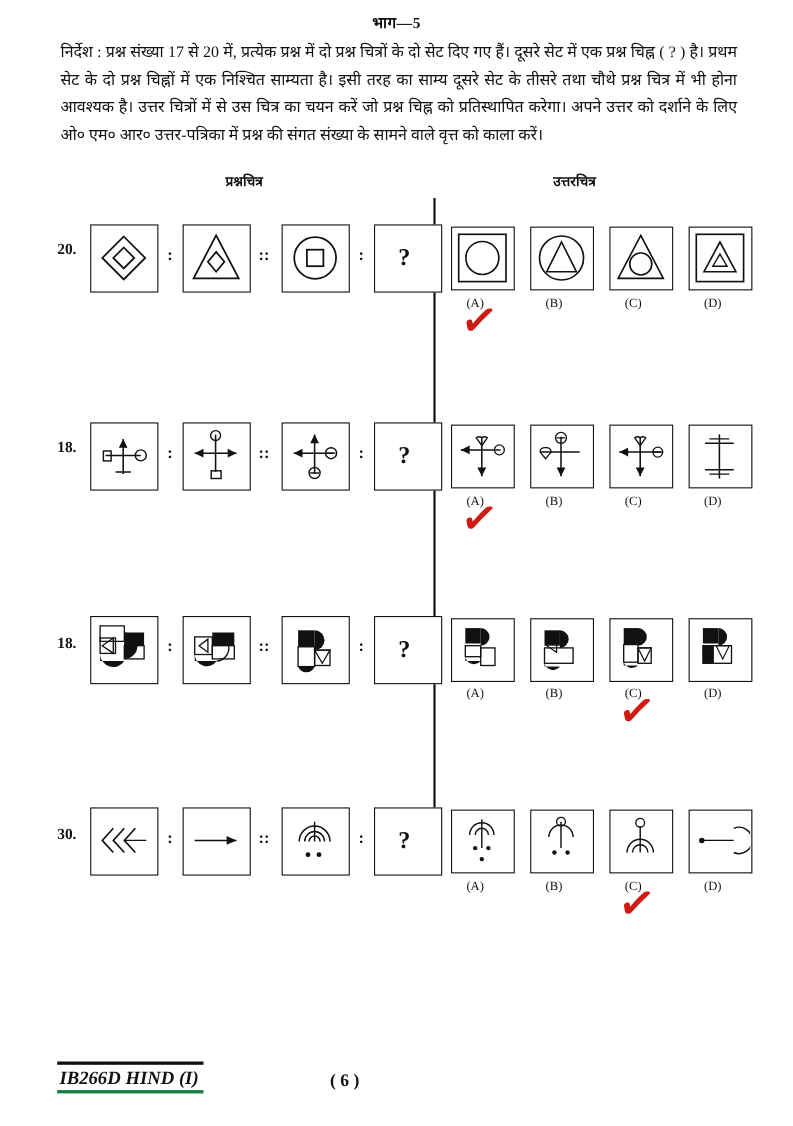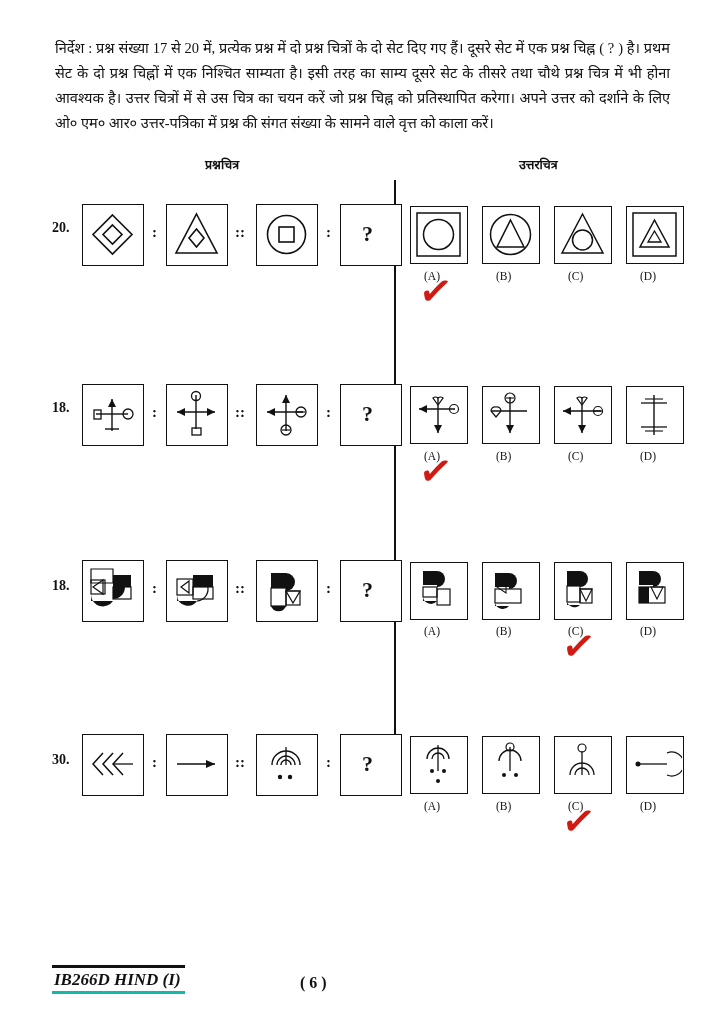--- a/index.html
+++ b/index.html
@@ -30,21 +30,21 @@
     font-size:14.5px;
     line-height:1.72;
     text-align:justify;
   }
   .col-head{
     position:absolute;
     font-size:12.5px;
     font-weight:600;
   }
   .col-head.q{left:205px;top:156px;font-family:Liberation Serif, serif;}
-  .col-head.a{left:503px;top:156px;margin-left:16px;}
+  .col-head.a{left:503px;top:156px;}
   .divider{
     position:absolute;
     left:394px;top:180px;
     width:1.5px;height:615px;
     background:#111;
   }
   .row{position:absolute;left:0;width:721px;}
   .rownum{
     position:absolute;
     left:52px;
@@ -84,36 +84,37 @@
     line-height:1;
   }
   .footer-code{
     position:absolute;
     left:52px;bottom:30px;
     font-size:17px;
     font-weight:bold;
     font-style:italic;
     font-family:"Liberation Serif", serif;
     border-top:3px solid #111;
-    border-bottom:3px solid #14b8a6;
+    border-bottom:3px solid #15803d;
     padding:2px 4px 1px 2px;
   }
   .footer-page{
     position:absolute;
     left:300px;bottom:32px;
     font-size:16px;
     font-weight:bold;
   }
   svg{display:block;}
 </style>
 </head>
 <body>
 
 <div class="page">
 
+  <div class="part-title">भाग—5</div>
 
   <div class="instructions">निर्देश : प्रश्न संख्या 17 से 20 में, प्रत्येक प्रश्न में दो प्रश्न चित्रों के दो सेट दिए गए हैं। दूसरे सेट में एक प्रश्न चिह्न ( ? ) है। प्रथम सेट के दो प्रश्न चिह्नों में एक निश्चित साम्यता है। इसी तरह का साम्य दूसरे सेट के तीसरे तथा चौथे प्रश्न चित्र में भी होना आवश्यक है। उत्तर चित्रों में से उस चित्र का चयन करें जो प्रश्न चिह्न को प्रतिस्थापित करेगा। अपने उत्तर को दर्शाने के लिए ओ० एम० आर० उत्तर-पत्रिका में प्रश्न की संगत संख्या के सामने वाले वृत्त को काला करें।</div>
 
   <div class="col-head q">प्रश्नचित्र</div>
   <div class="col-head a">उत्तरचित्र</div>
 
   <div class="divider"></div>
 
   <div class="row" style="top:0">
     <div class="rownum" style="top:220px">20.</div>

